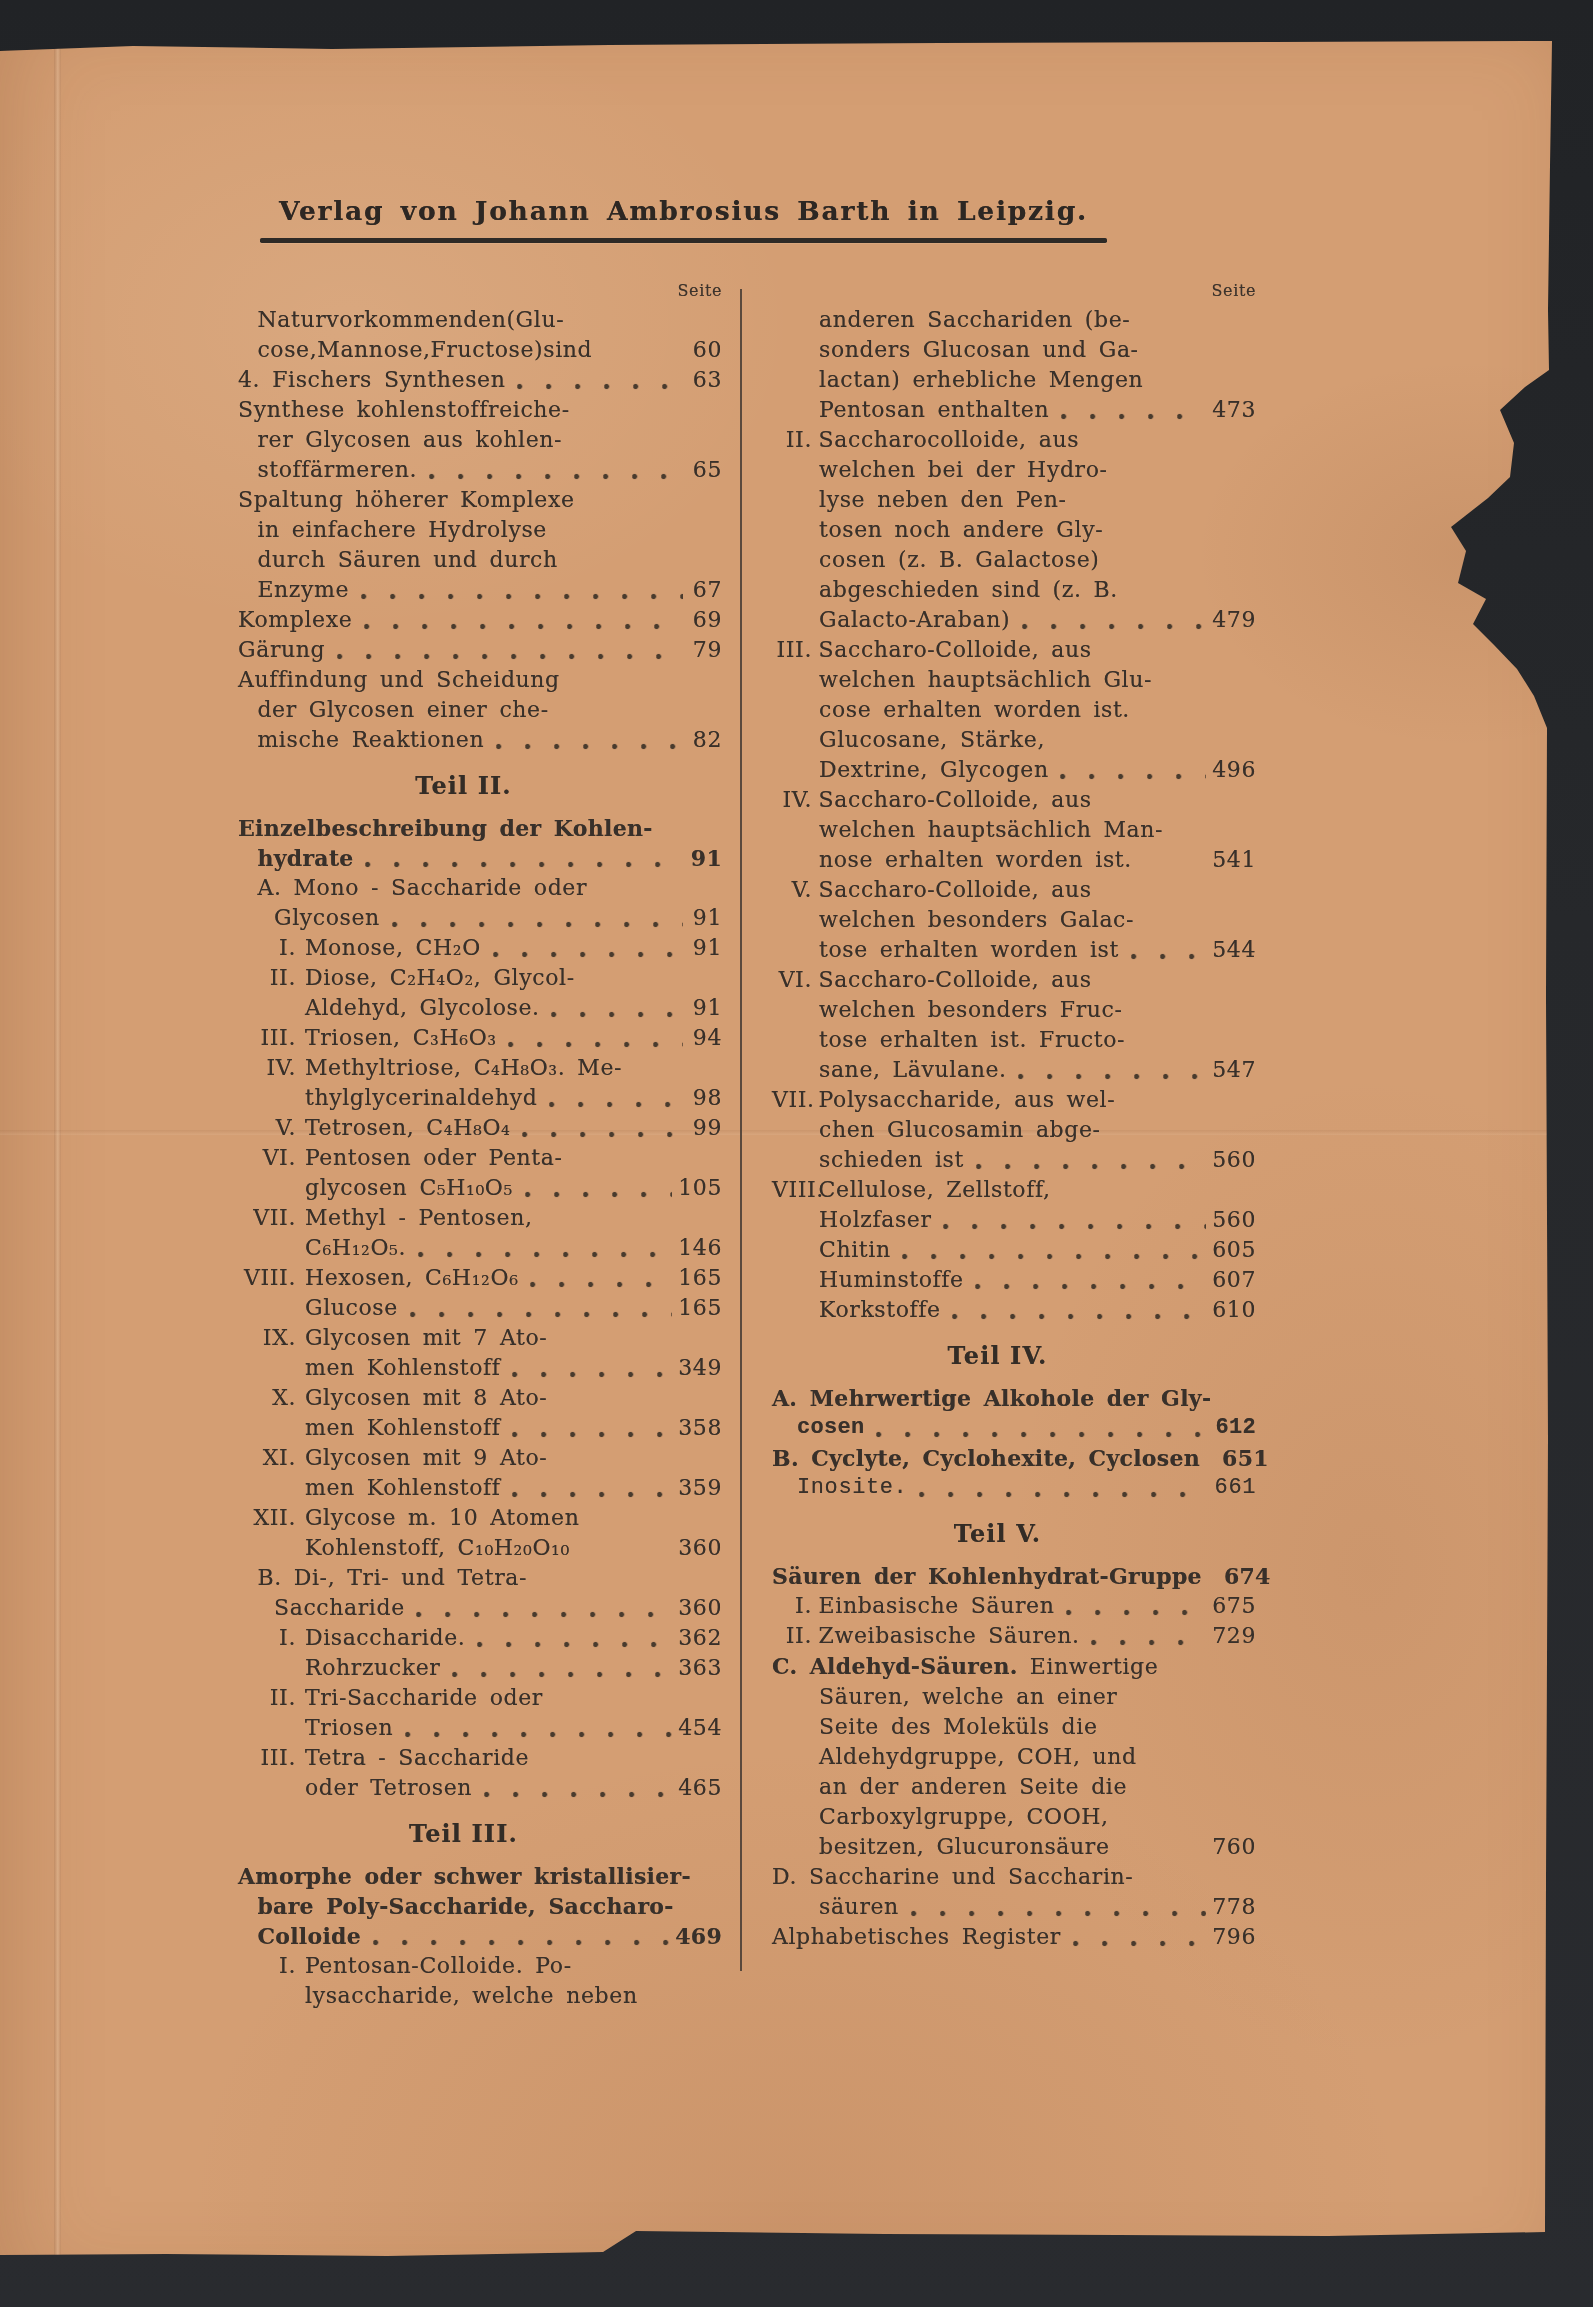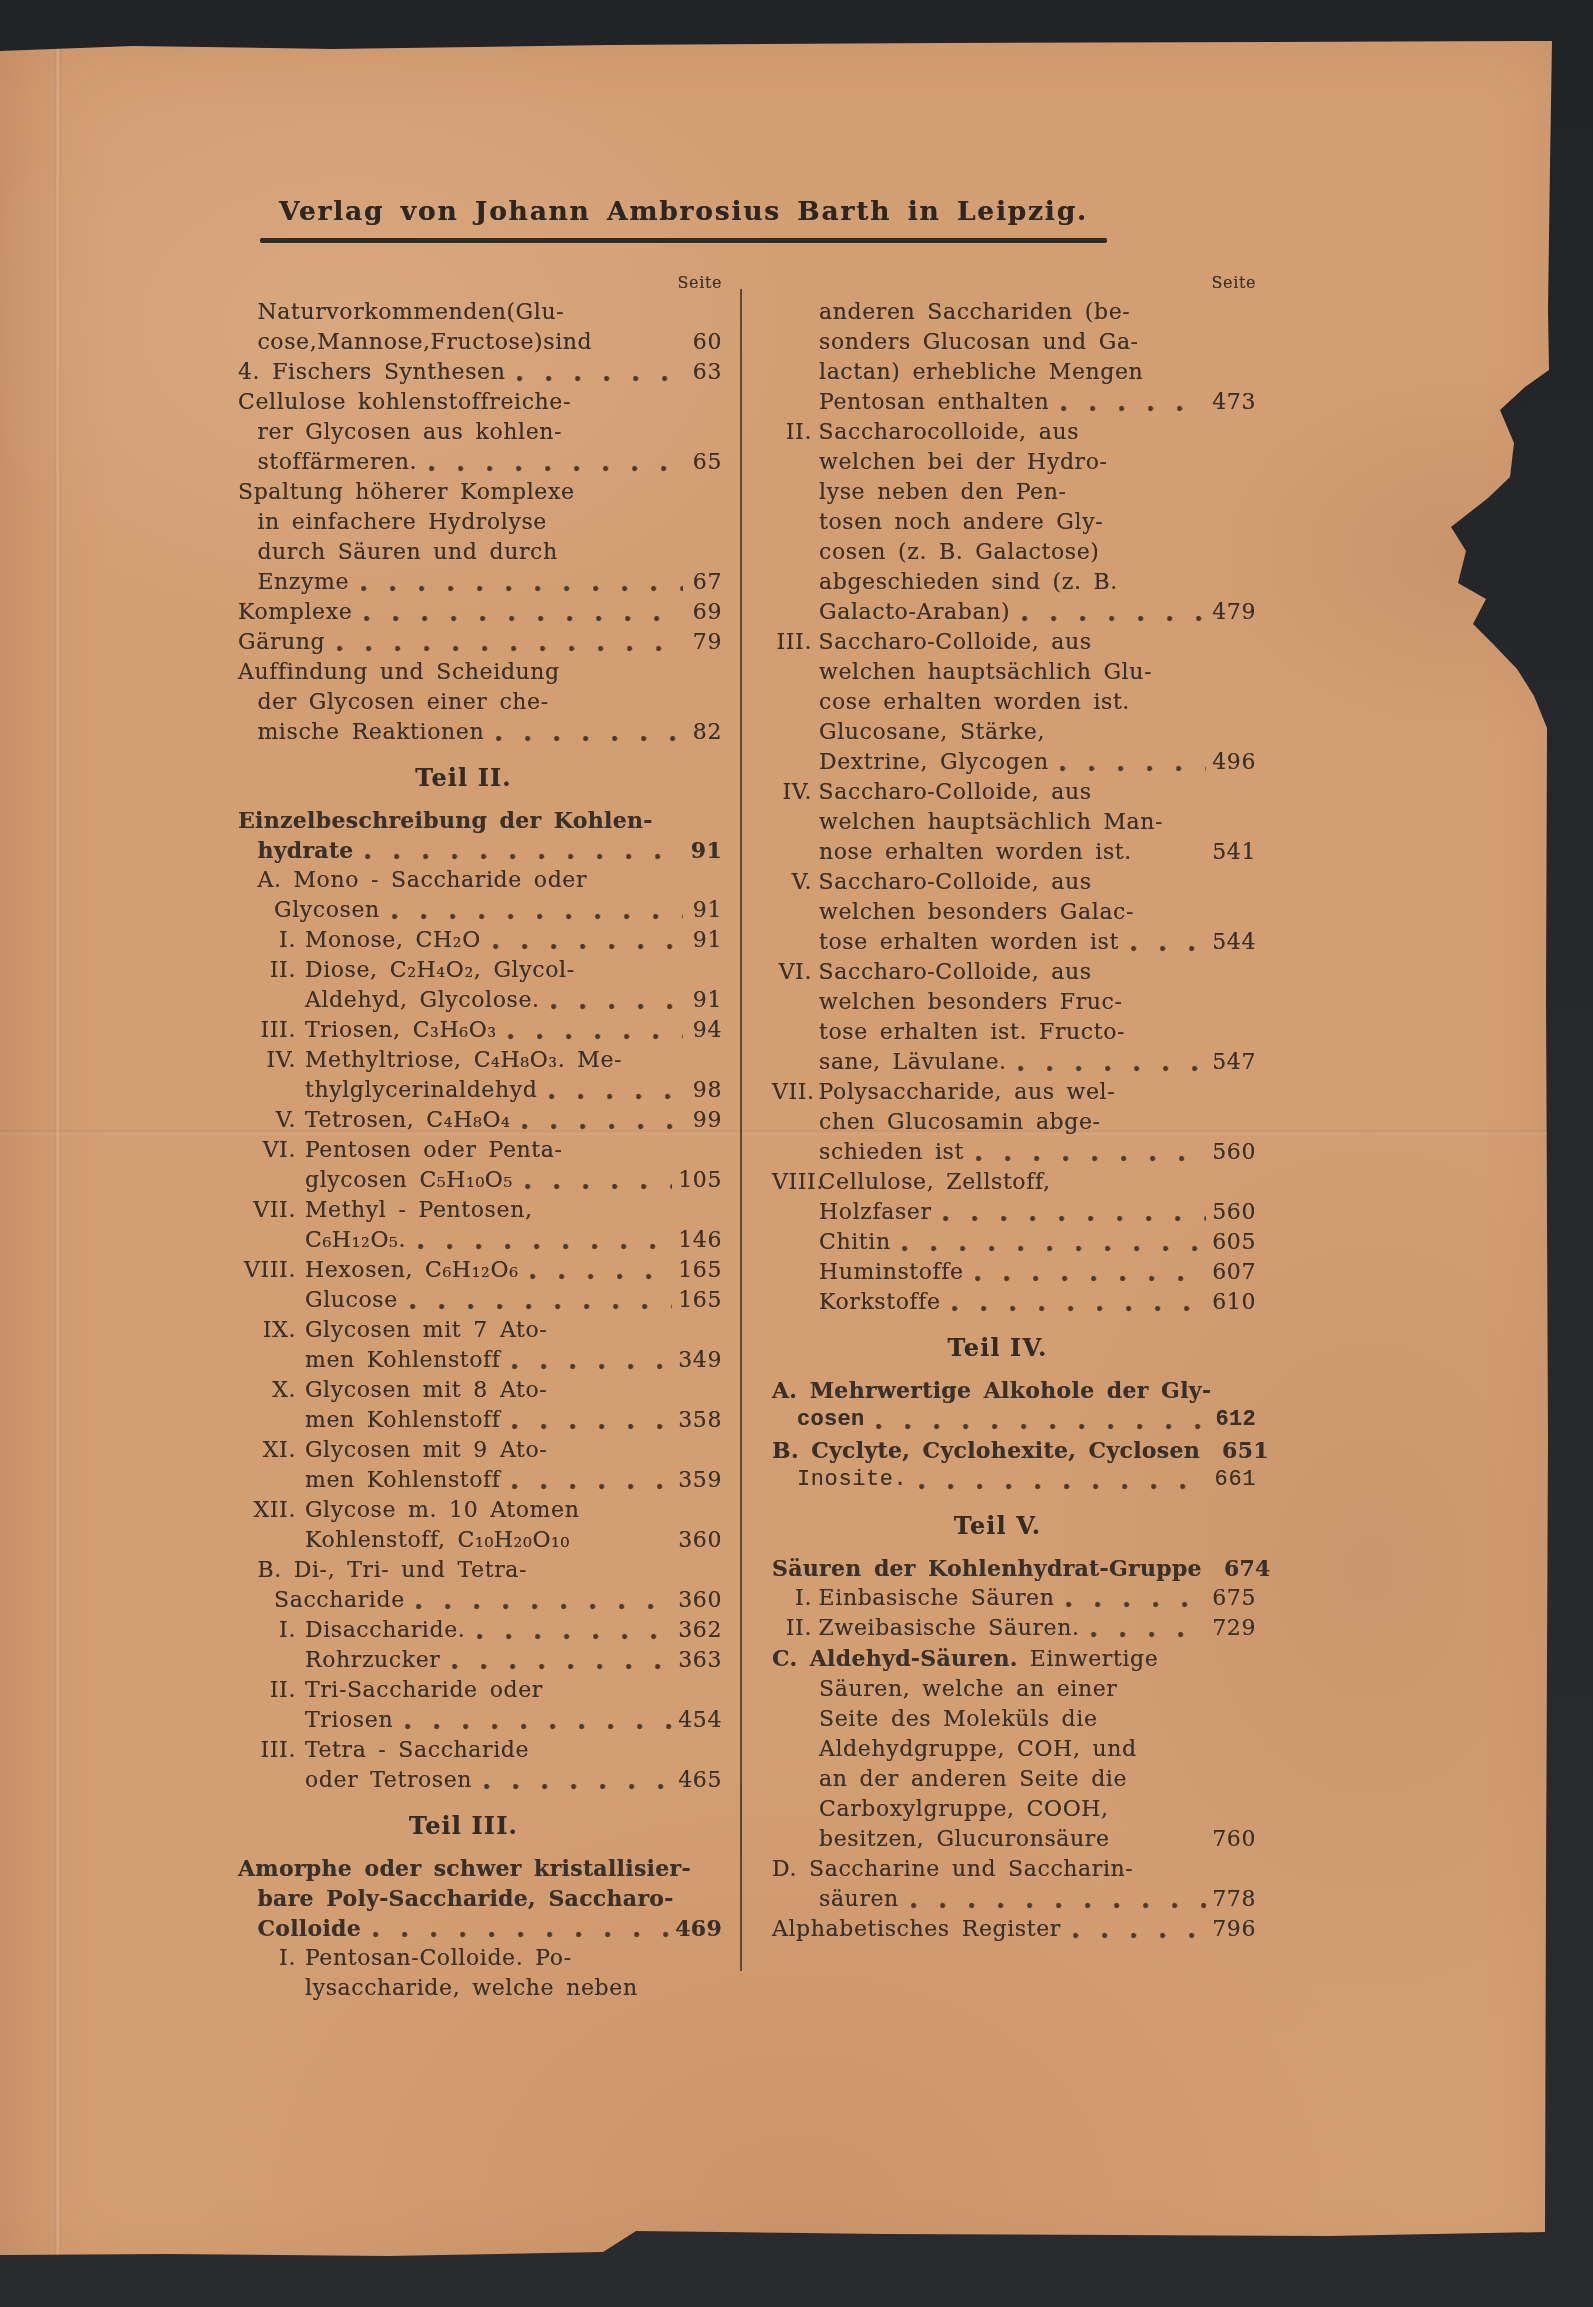--- a/index.html
+++ b/index.html
@@ -31,21 +31,21 @@
   .crease-v{position:absolute;left:54px;top:0;bottom:0;width:6.6px;
     background:linear-gradient(90deg, rgba(90,50,30,.13), rgba(255,240,220,.20) 55%, rgba(90,50,30,.10));}
   .crease-h{position:absolute;left:0;right:0;top:1130px;height:5px;opacity:.65;
     background:linear-gradient(180deg, rgba(90,50,30,.12), rgba(255,242,222,.14));}
   .header{position:absolute;left:238px;width:891px;top:195px;text-align:center;color:#2d2723;}
   .title{font-weight:bold;font-size:26.6px;line-height:32px;letter-spacing:1.7px;word-spacing:5.5px;
     text-shadow:0 0 0.6px rgba(45,38,30,.65);}
   .rule{height:5px;background:#2e2a26;margin:11px 22px 0 22px;border-radius:1.7px;
     box-shadow:0 0.6px 0 rgba(255,230,200,.25);}
   .divider{position:absolute;left:740px;top:289px;height:1682px;width:2.2px;background:#443a32;opacity:.85;}
-  .col{position:absolute;top:272px;width:484px;color:#38302a;font-size:22px;
+  .col{position:absolute;top:280px;width:484px;color:#38302a;font-size:22px;
     text-shadow:0 0 0.6px rgba(56,46,36,.55);}
   .col-left{left:238px;}
   .col-right{left:772px;}
   .seite{font-size:16px;text-align:right;line-height:22px;margin-bottom:3.3px;letter-spacing:0.6px;color:#3c332c;}
   .section-heading{font-weight:bold;font-size:24px;line-height:28px;text-align:center;
     margin:16.6px 33px 13.3px 0;letter-spacing:1.1px;color:#332c26;}
   .row{display:flex;align-items:baseline;line-height:30px;letter-spacing:0.6px;word-spacing:4.4px;white-space:nowrap;}
   .row .txt{flex:0 0 auto;}
   .row.bold, .row .b{font-weight:bold;letter-spacing:0.3px;}
   .num{display:inline-block;flex:none;text-align:right;}
@@ -85,21 +85,21 @@
         <span class="txt">cose,Mannose,Fructose)sind</span>
         <span class="leader"></span>
         <span class="pagenum">60</span>
       </div>
       <div class="row l0">
         <span class="txt">4. Fischers Synthesen</span>
         <span class="leader dots"></span>
         <span class="pagenum">63</span>
       </div>
       <div class="row l0">
-        <span class="txt">Cellulose kohlenstoffreiche-</span>
+        <span class="txt">Synthese kohlenstoffreiche-</span>
       </div>
       <div class="row l1">
         <span class="txt">rer Glycosen aus kohlen-</span>
       </div>
       <div class="row l1">
         <span class="txt">stoffärmeren.</span>
         <span class="leader dots"></span>
         <span class="pagenum">65</span>
       </div>
       <div class="row l0">

